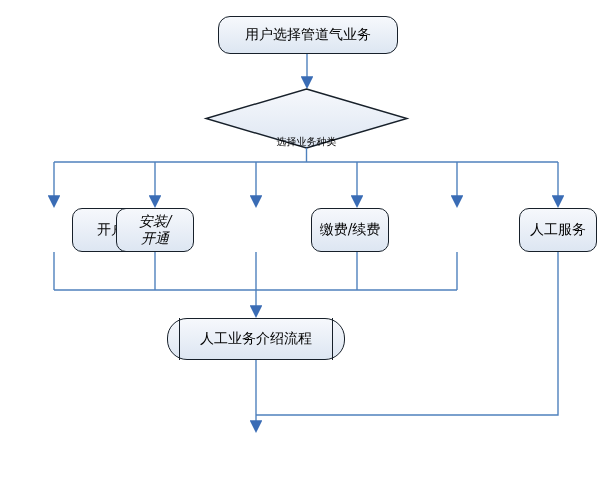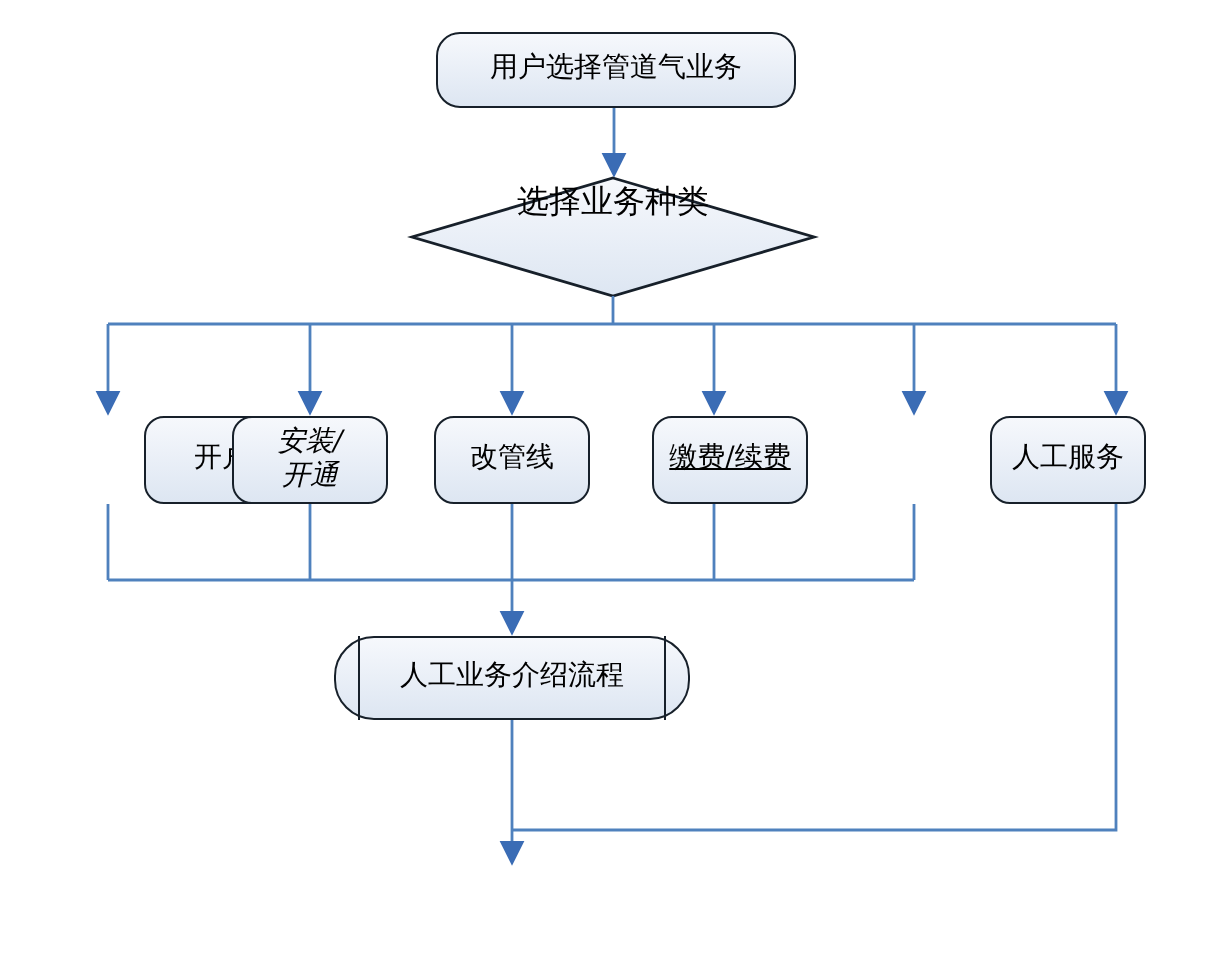--- a/index.html
+++ b/index.html
@@ -28,27 +28,27 @@
     background: linear-gradient(180deg, #f6f8fc 0%, #dde6f2 100%);
     border: 1.4px solid #17202a;
     font-size: 14px;
     line-height: 1.25;
   }
   .node .lbl { white-space: pre-line; }
   .terminator-top { left: 218px; top: 16px; width: 180px; height: 38px; border-radius: 12px; }
   .terminator-end { left: 208px; top: 433px; width: 90px;  height: 40px; border-radius: 20px; }
   .decision-label {
     position: absolute;
-    left: 206px; top: 72px; width: 201px; height: 59px;
-    display: flex; align-items: center; justify-content: center;
-    font-size: 16px;
+    left: 206px; top: 90px; width: 201px; height: 59px;
+    display: flex; align-items: flex-end; justify-content: center;
+    font-size: 10px;
   }
   .opt { top: 208px; width: 78px; height: 44px; border-radius: 10px; }
   .opt1 { left: 24px; margin-left: 48px; }  .opt2 { left: 116px; font-style: italic; } .opt3 { left: 217px; }
-  .opt4 { left: 326px; text-decoration: underline; } .opt5 { left: 418px; } .opt6 { left: 495px; }
+  .opt4 { left: 311px; } .opt5 { left: 418px; } .opt6 { left: 519px; }
   .process { left: 167px; top: 318px; width: 178px; height: 42px; border-radius: 20px; }
   .process .bar {
     position: absolute; top: -1px; bottom: -1px; width: 0;
     border-left: 1.4px solid #17202a;
   }
   .process .bar.l { left: 11px; }
   .process .bar.r { right: 11px; }
 </style>
 </head>
 <body>
@@ -100,23 +100,20 @@
     <span class="lbl">选择业务种类</span>
   </div>
 
   <div class="node opt opt1">
     <span class="lbl">开户</span>
   </div>
   <div class="node opt opt2">
     <span class="lbl">安装/
 开通</span>
   </div>
-  <div class="node opt opt3">
-    <span class="lbl">改管线</span>
-  </div>
   <div class="node opt opt4">
     <span class="lbl">缴费/续费</span>
   </div>
   <div class="node opt opt6">
     <span class="lbl">人工服务</span>
   </div>
 
   <div class="node process">
     <span class="bar l"></span>
     <span class="lbl">人工业务介绍流程</span>

